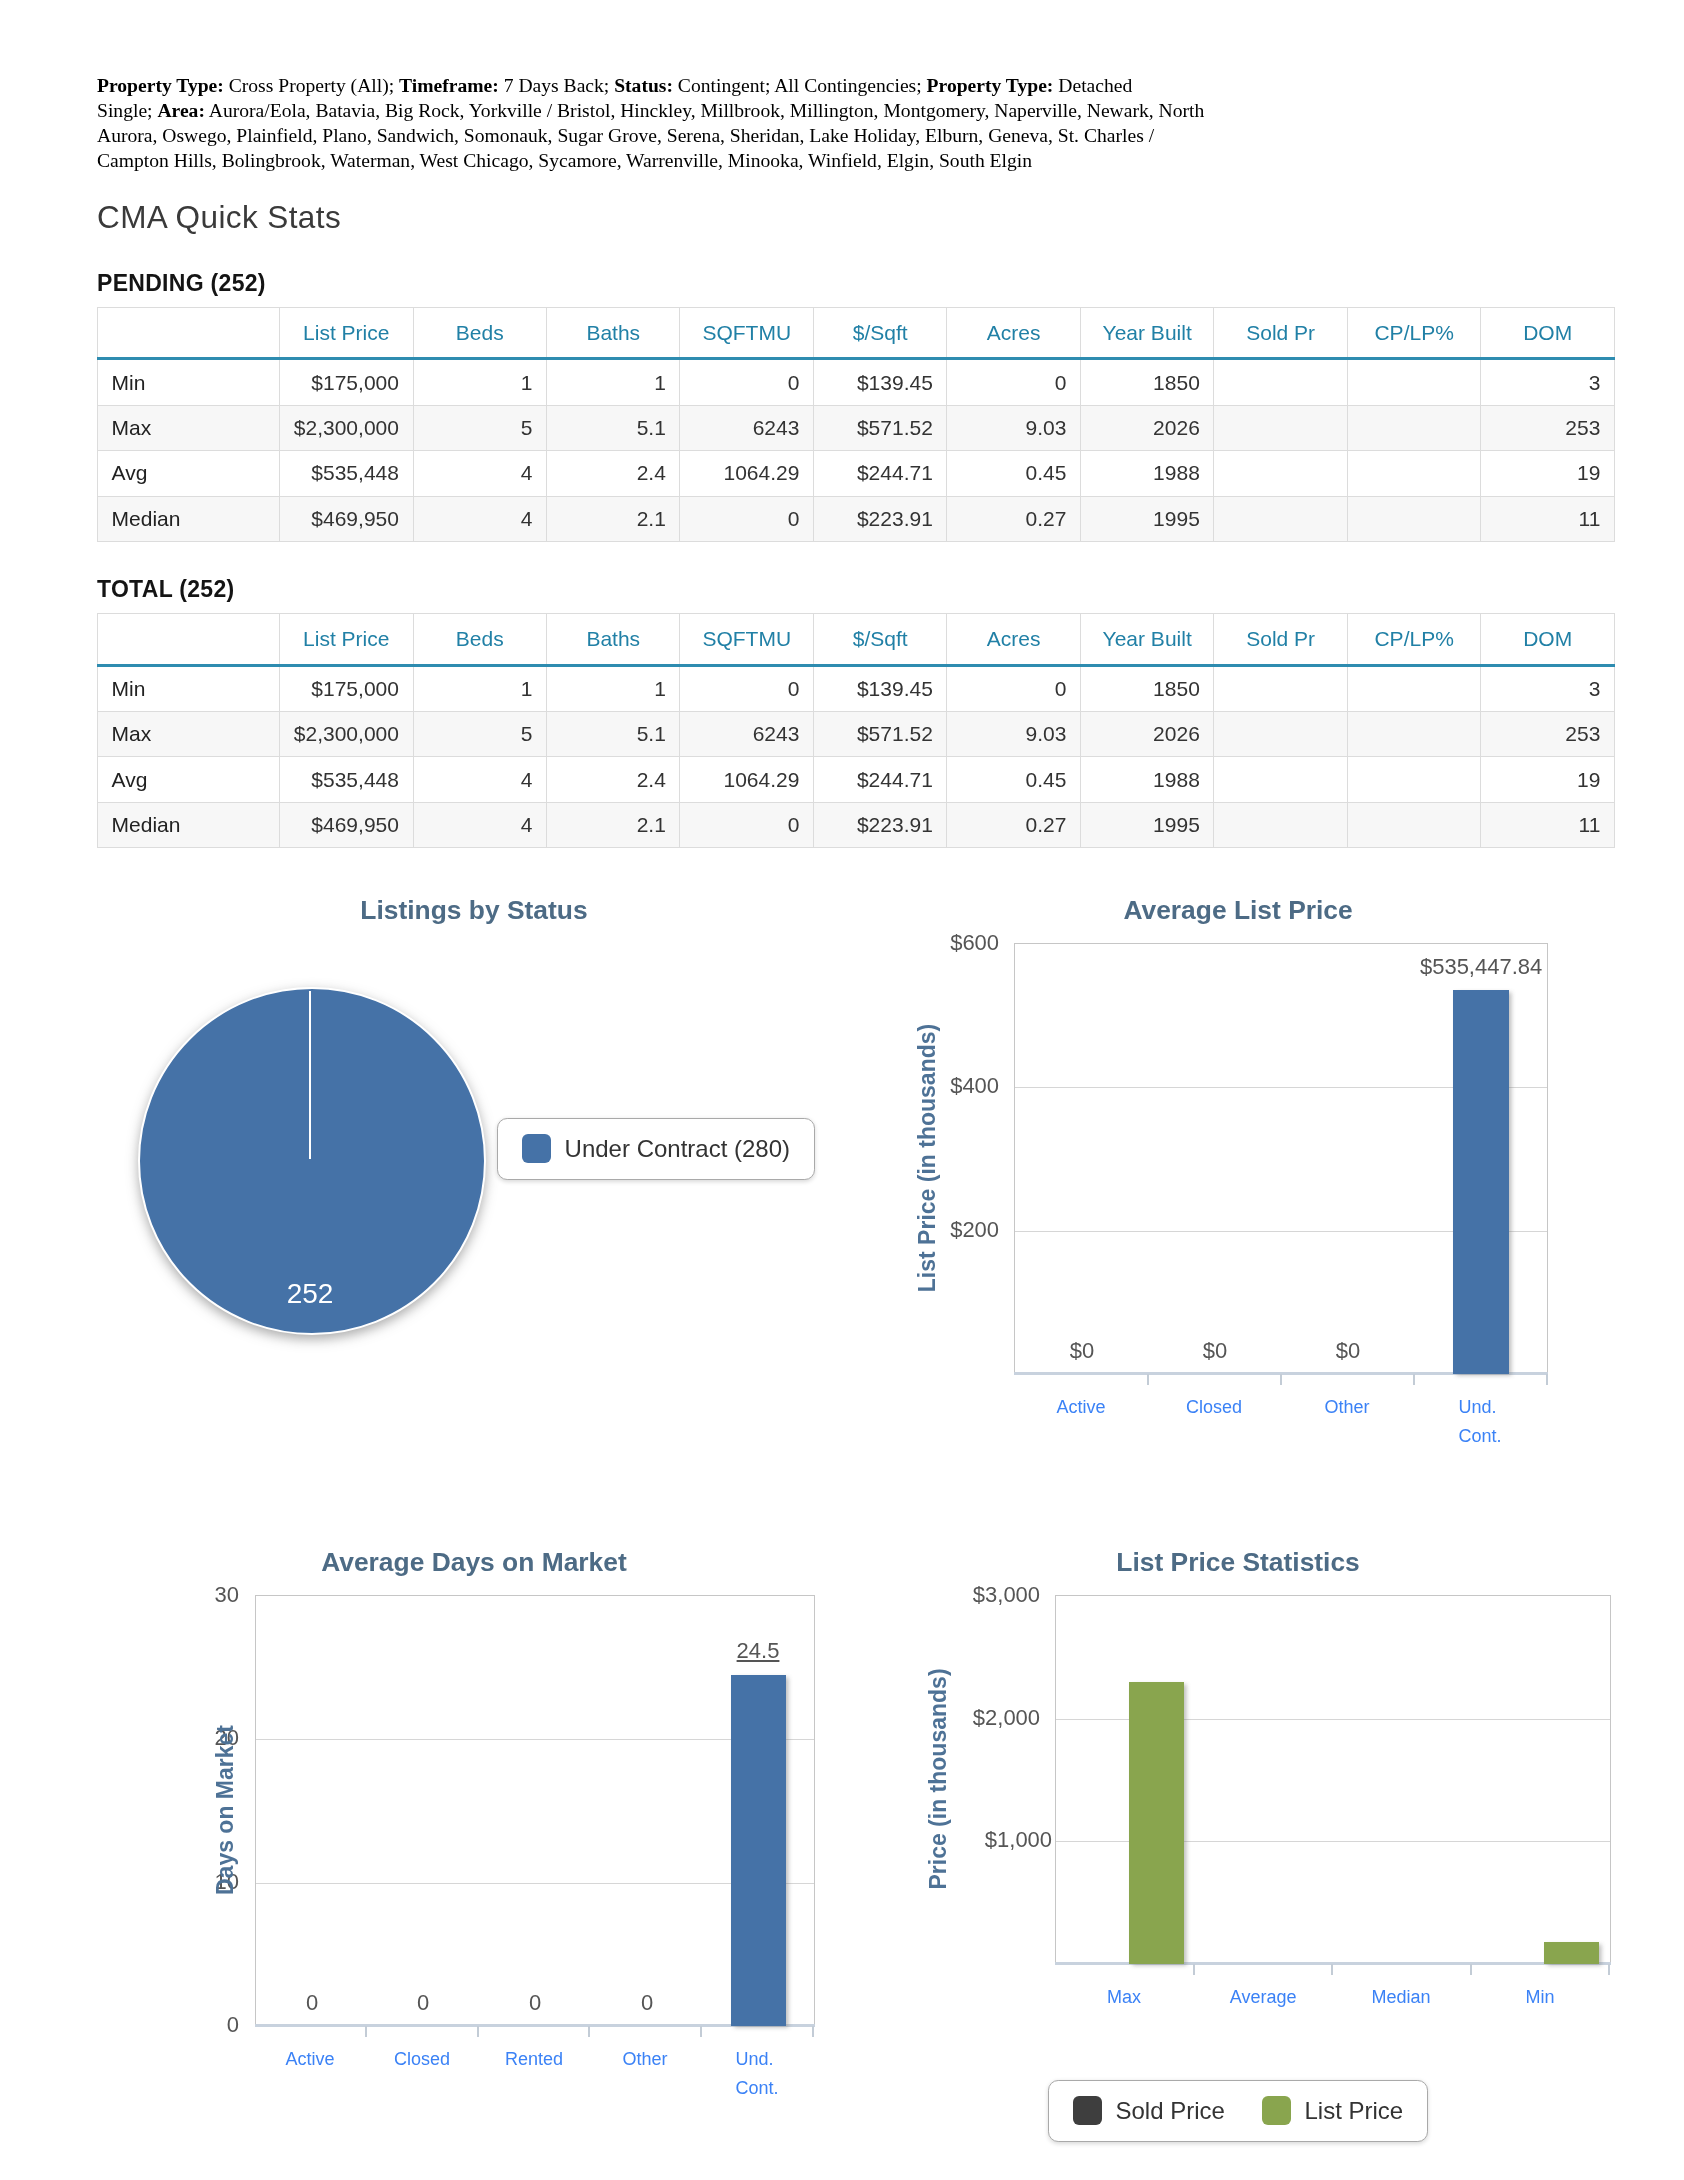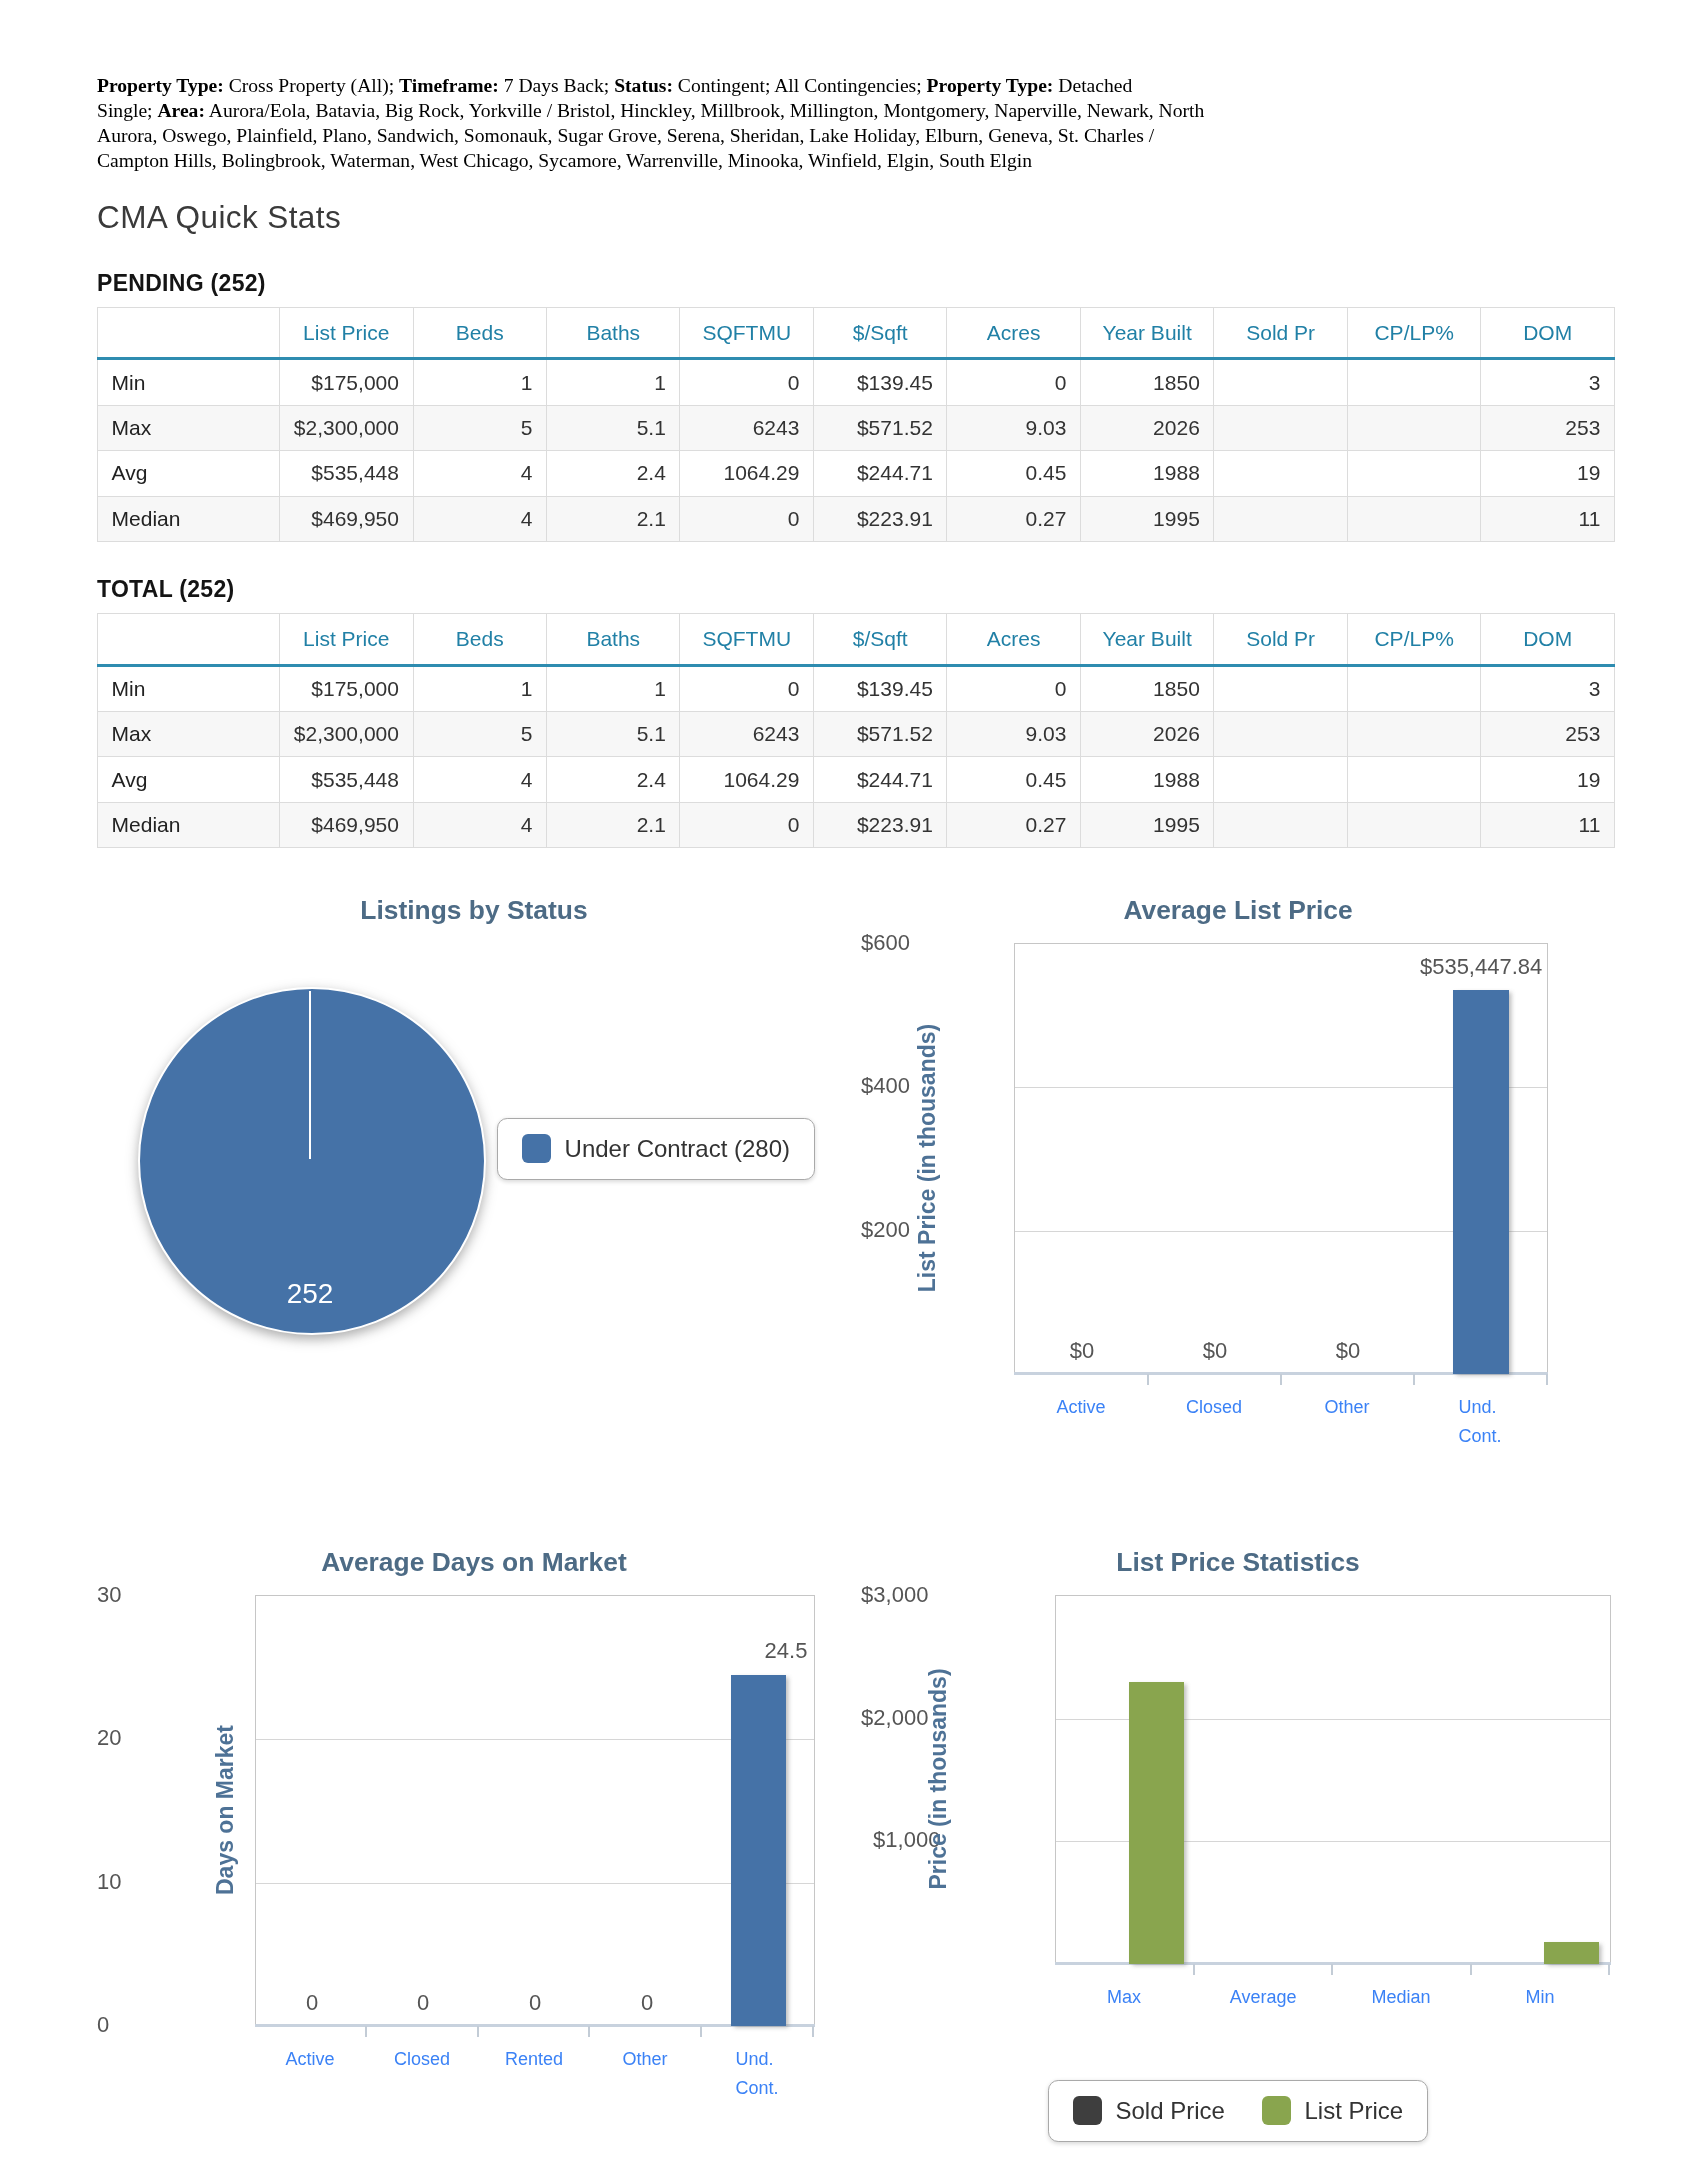--- a/index.html
+++ b/index.html
@@ -32,21 +32,21 @@
   .chart-row + .chart-row{margin-top:53px;}
   .chart-block{width:754px;position:relative;}
   .chart-block + .chart-block{margin-left:10.2px;}
   .chart-title{text-align:center;font-size:26.4px;font-weight:bold;color:#4d6b85;height:37px;line-height:37px;}
   .chart-body{position:relative;}
   .plot{position:absolute;background:#fff;border:0.9px solid #c6c6c6;}
   .gridline{position:absolute;left:0;width:100%;height:0.9px;background:#d6d6d6;}
   .baseline{position:absolute;left:-0.9px;right:-0.9px;bottom:-1.7px;height:3.4px;background:#c8d2de;}
   .bar{position:absolute;bottom:0;box-shadow:2.6px 1.7px 4.3px rgba(110,110,110,.45);}
   .value-label{position:absolute;transform:translateX(-50%);font-size:22px;color:#555;white-space:nowrap;}
-  .ytick-label{position:absolute;font-size:22px;color:#555;}
+  .ytick-label{position:absolute;text-align:right;font-size:22px;color:#555;}
   .yaxis-title{position:absolute;font-size:23px;font-weight:bold;color:#4e7296;text-align:center;
     transform:rotate(-90deg);transform-origin:left top;white-space:nowrap;}
   .xtick{position:absolute;width:1.7px;height:11px;background:#c3ccd6;}
   .x-label{position:absolute;transform:translateX(-50%);font-size:18px;color:#3b82f6;
     line-height:29px;white-space:pre-line;}
   
   .pie-area{position:relative;height:498px;}
   .pie-circle{position:absolute;border-radius:50%;border:2.6px solid #fff;
     box-shadow:0 4.3px 12px rgba(90,90,90,.5);}
   .pie-slice-line{position:absolute;width:1.7px;background:#fff;}
@@ -291,21 +291,21 @@
             <div class="chart-body" style="height: 572px;">
               <div class="plot" style="left: 158px; top: 13.6px; width: 558px; height: 430px;">
                 <div class="gridline" style="top: 143px;"></div>
                 <div class="gridline" style="top: 287px;"></div>
                 <div class="baseline"></div>
                 <div class="bar" style="left: 475px; width: 55px; height: 351px; background: rgb(69, 114, 167);"></div>
                 <div class="value-label" style="bottom: 10.2px; left: 56px;">0</div>
                 <div class="value-label" style="bottom: 10.2px; left: 167px;">0</div>
                 <div class="value-label" style="bottom: 10.2px; left: 279px;">0</div>
                 <div class="value-label" style="bottom: 10.2px; left: 391px;">0</div>
-                <div class="value-label" style="bottom: 362px; left: 530px;">24.5</div>
+                <div class="value-label" style="bottom: 362px; left: 502px; text-decoration: underline;">24.5</div>
               </div>
               <div class="ytick-label" style="left: 0px; width: 142px; top: 0.9px;">30</div>
               <div class="ytick-label" style="left: 0px; width: 142px; top: 144px;">20</div>
               <div class="ytick-label" style="left: 0px; width: 142px; top: 288px;">10</div>
               <div class="ytick-label" style="left: 0px; width: 142px; top: 431px;">0</div>
               <div class="yaxis-title" style="left: 115px; top: 444px; width: 430px;">Days on Market</div>
               <div class="xtick" style="left: 268px; top: 445px;"></div>
               <div class="xtick" style="left: 380px; top: 445px;"></div>
               <div class="xtick" style="left: 491px; top: 445px;"></div>
               <div class="xtick" style="left: 603px; top: 445px;"></div>

